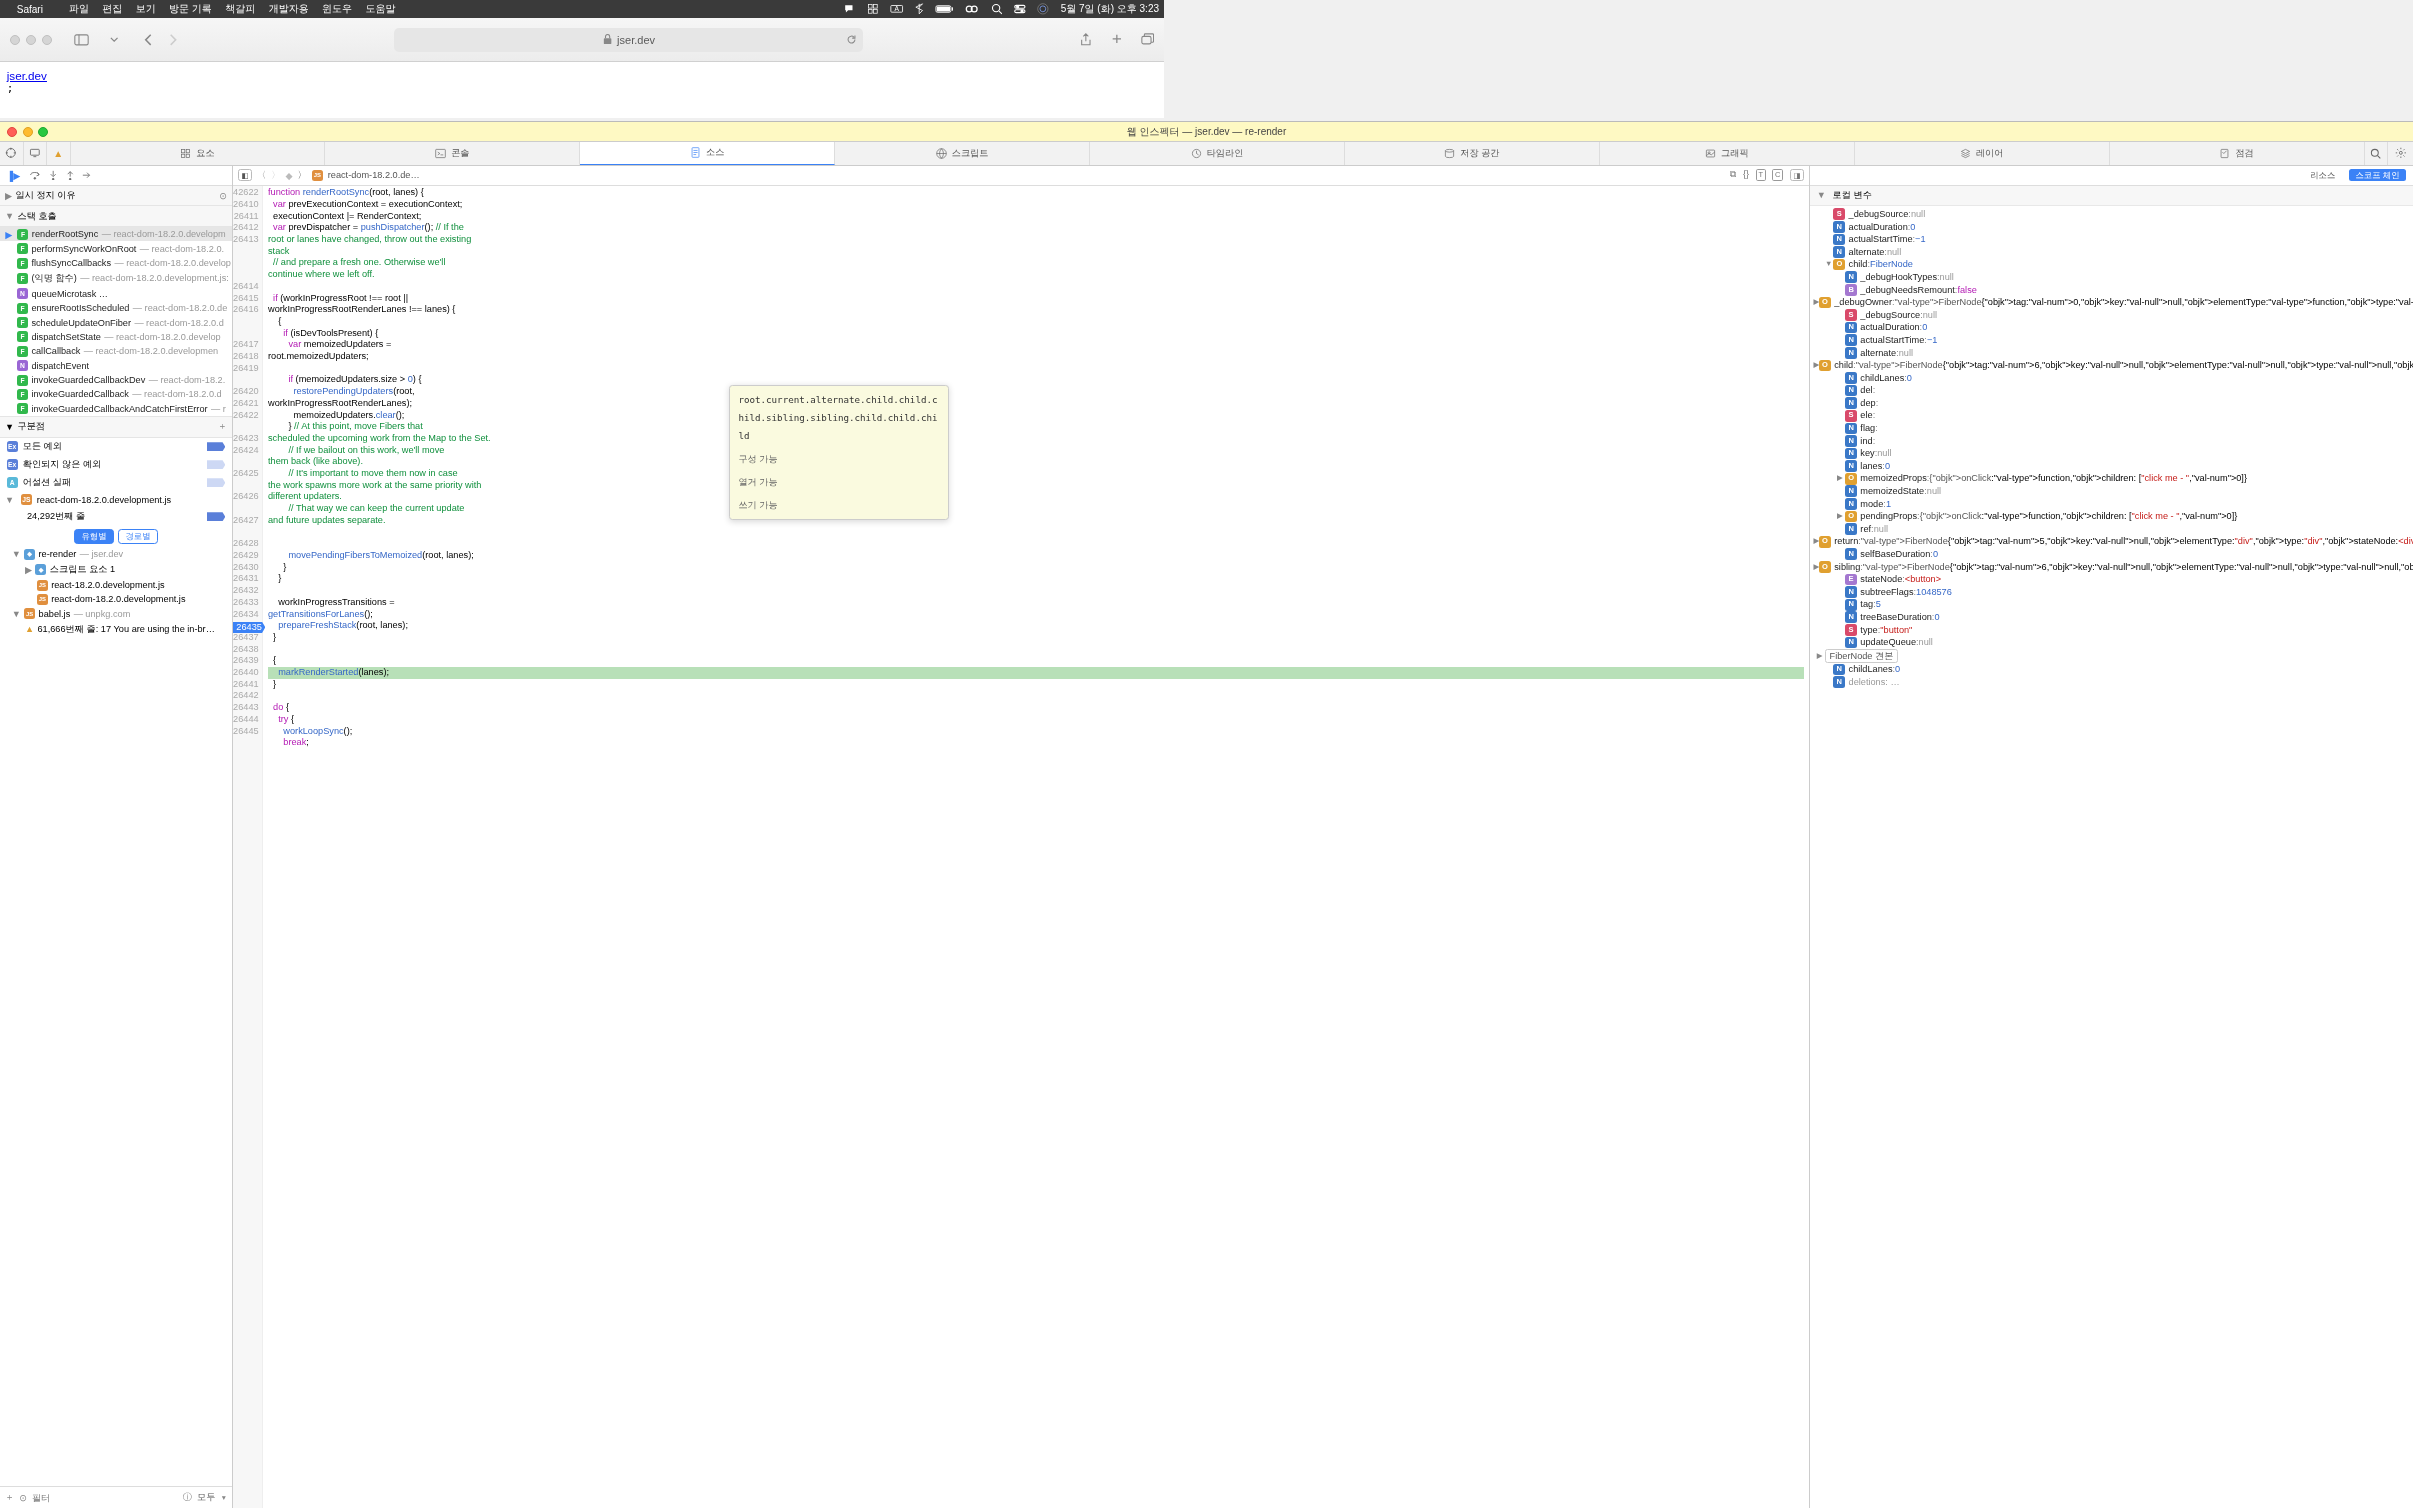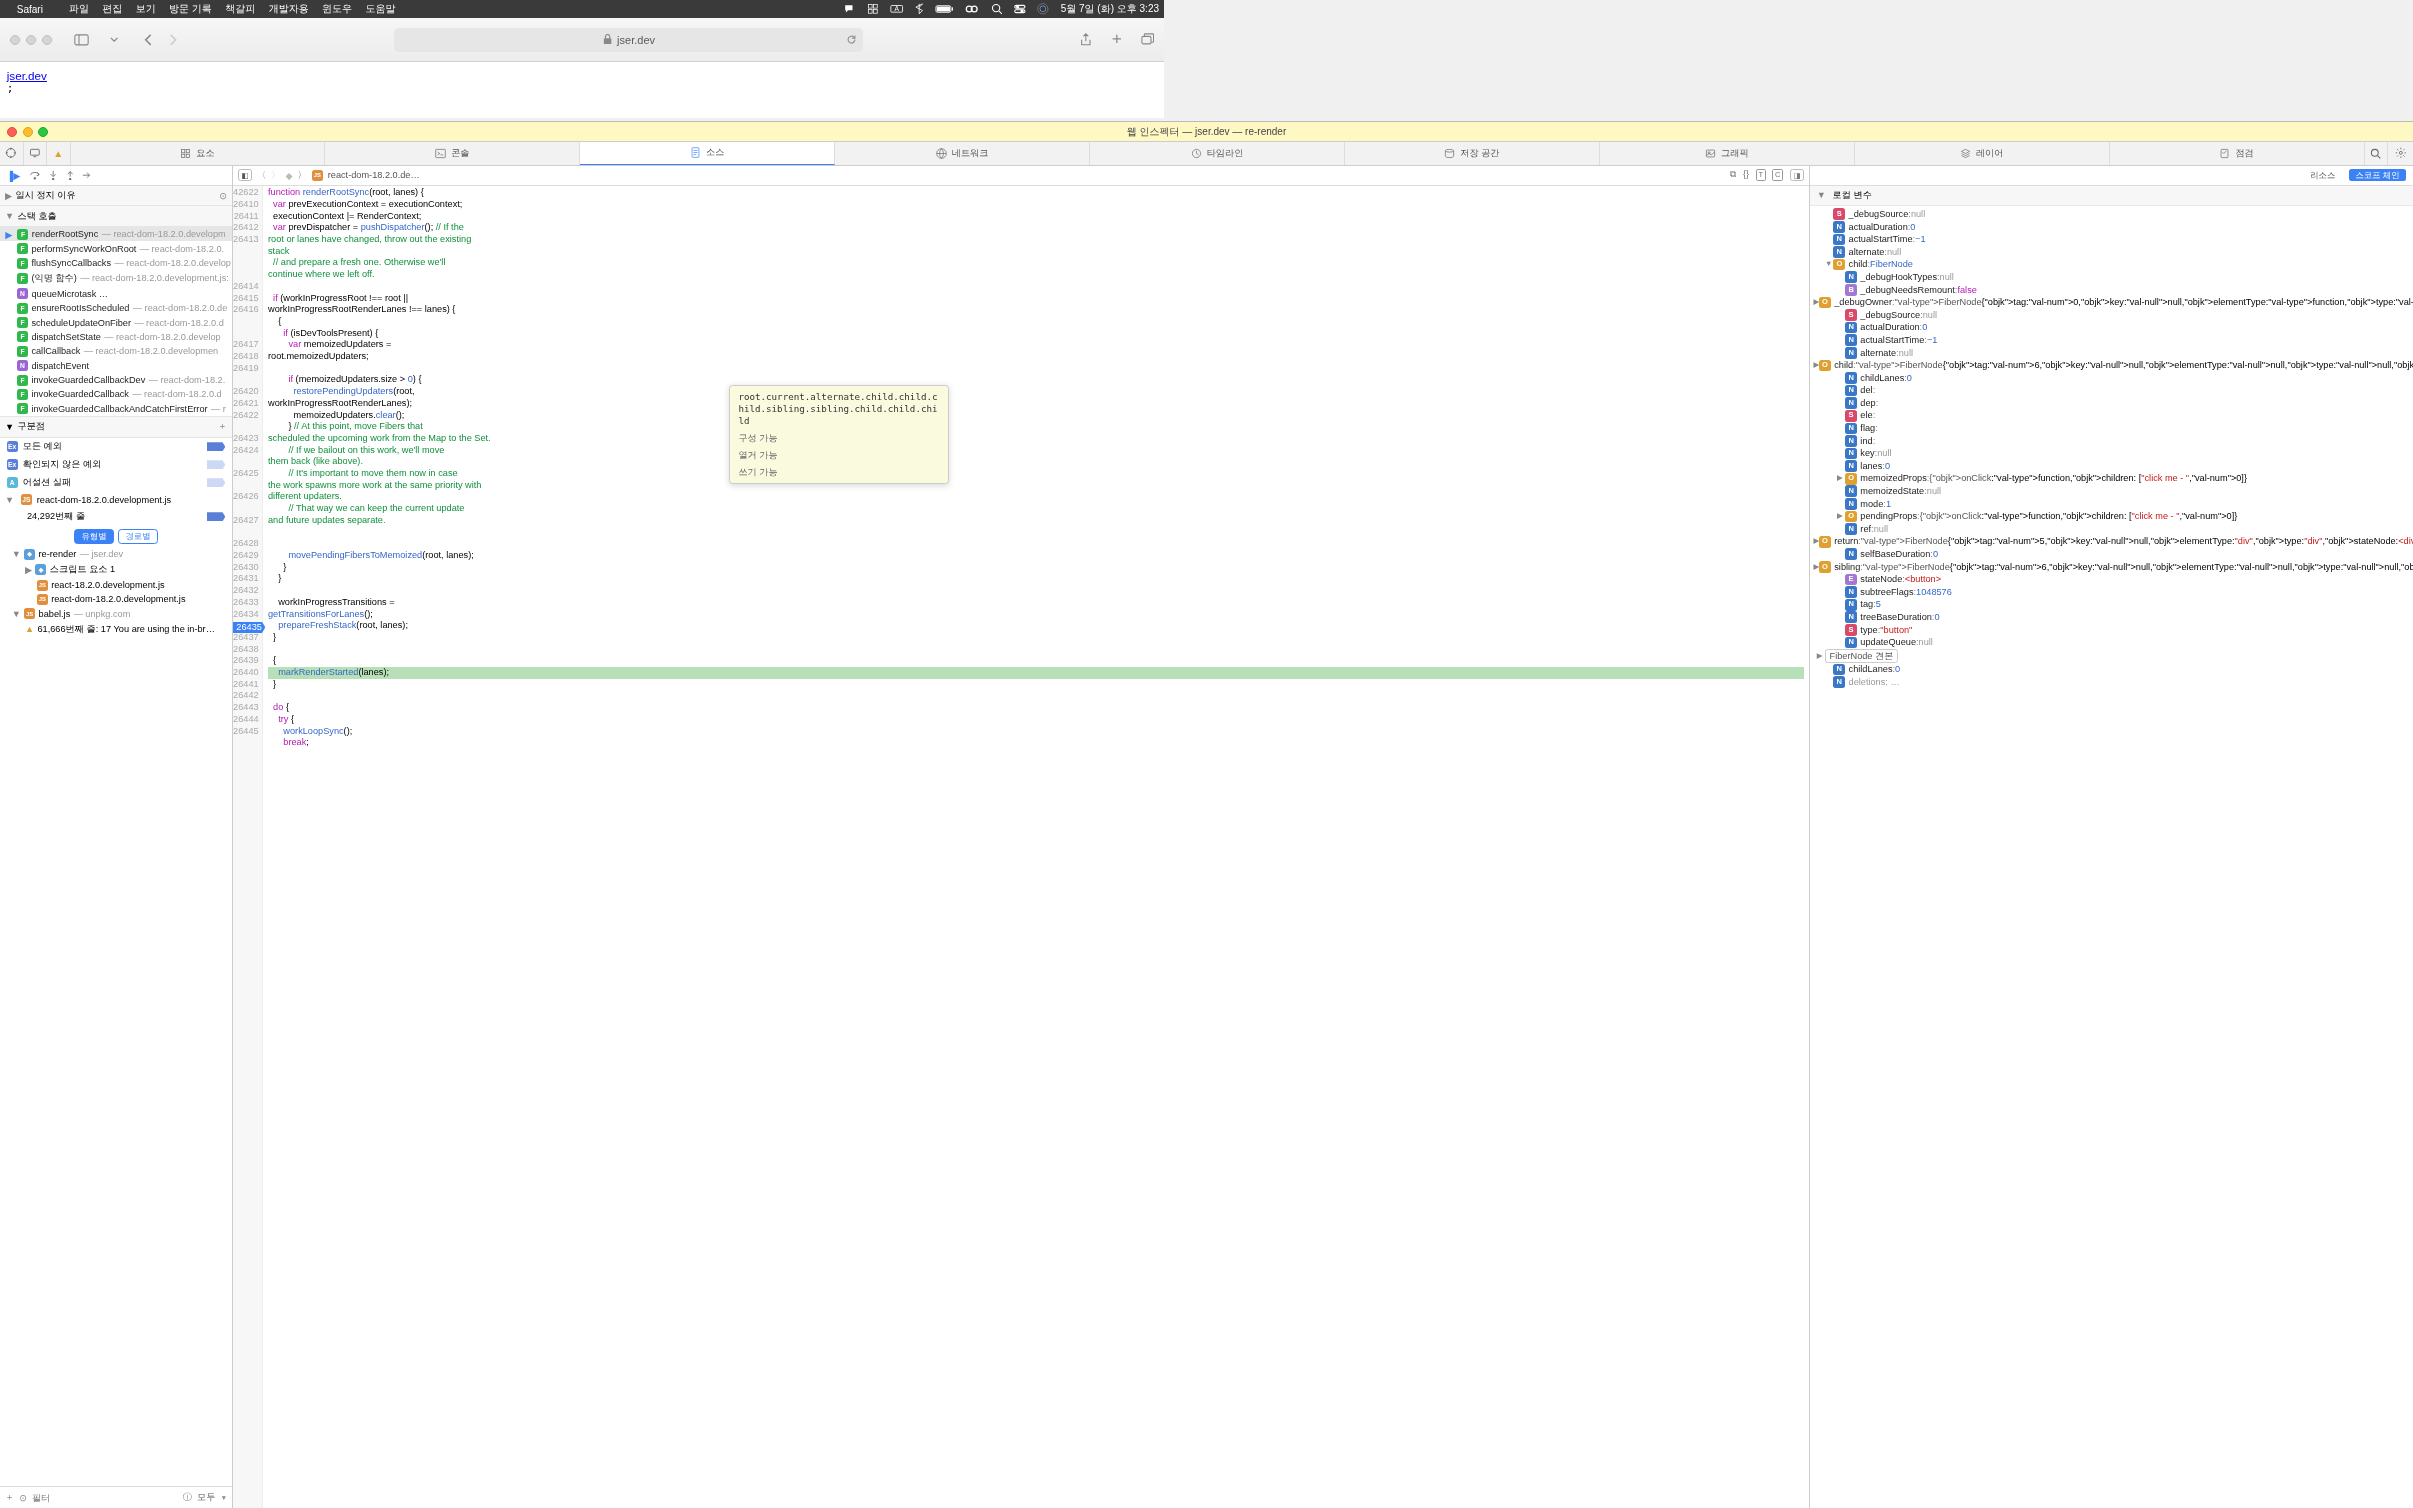--- a/index.html
+++ b/index.html
@@ -119,21 +119,21 @@
 .b-E { background: #a478d0; }
 .key { color: #222; }
 .val-null { color: #999; }
 .val-num { color: #3567c7; }
 .val-bool { color: #b319b3; }
 .val-type { color: #3567c7; }
 .val-str { color: #c41a16; }
 .objbrace { color: #555; }
 
 
-.tooltip { position: absolute; background: #fafadf; border: 0.8px solid #ccc; border-radius: 3.4px; box-shadow: 0 1.7px 6.7px rgba(0,0,0,.15); padding: 5px 8.4px; font-size: 9.2px; line-height: 12px; left: 729px; top: 385px; z-index: 100; }
+.tooltip { position: absolute; background: #fafadf; border: 0.8px solid #ccc; border-radius: 3.4px; box-shadow: 0 1.7px 6.7px rgba(0,0,0,.15); padding: 5px 8.4px; font-size: 9.2px; line-height: 18px; left: 729px; top: 385px; z-index: 100; }
 .tooltip .tpath { font-family: Menlo, monospace; color: #333; }
 .tooltip .tcap { color: #666; margin-top: 5px; }
 
 svg { display: block; }
 </style>
 </head>
 <body>
 
 <div class="menubar">
   <span class="apple"></span>
@@ -320,21 +320,21 @@
           <rect x="3" y="1" width="10" height="14" rx="1"></rect>
           <path d="M5 5h6M5 8h6M5 11h4"></path>
         </svg>
         <span>소스</span>
       </div>
     <div class="tab">
         <svg width="11" height="11" viewBox="0 0 16 16" fill="none" stroke="#666">
           <circle cx="8" cy="8" r="7"></circle>
           <path d="M1 8h14M8 1a10 10 0 010 14M8 1a10 10 0 000 14"></path>
         </svg>
-        <span>네트워크</span>
+        <span>스크립트</span>
       </div>
     <div class="tab">
         <svg width="11" height="11" viewBox="0 0 16 16" fill="none" stroke="#666">
           <circle cx="8" cy="8" r="6"></circle>
           <path d="M8 4v4l3 2"></path>
         </svg>
         <span>타임라인</span>
       </div>
     <div class="tab">
         <svg width="11" height="11" viewBox="0 0 16 16" fill="none" stroke="#666">

